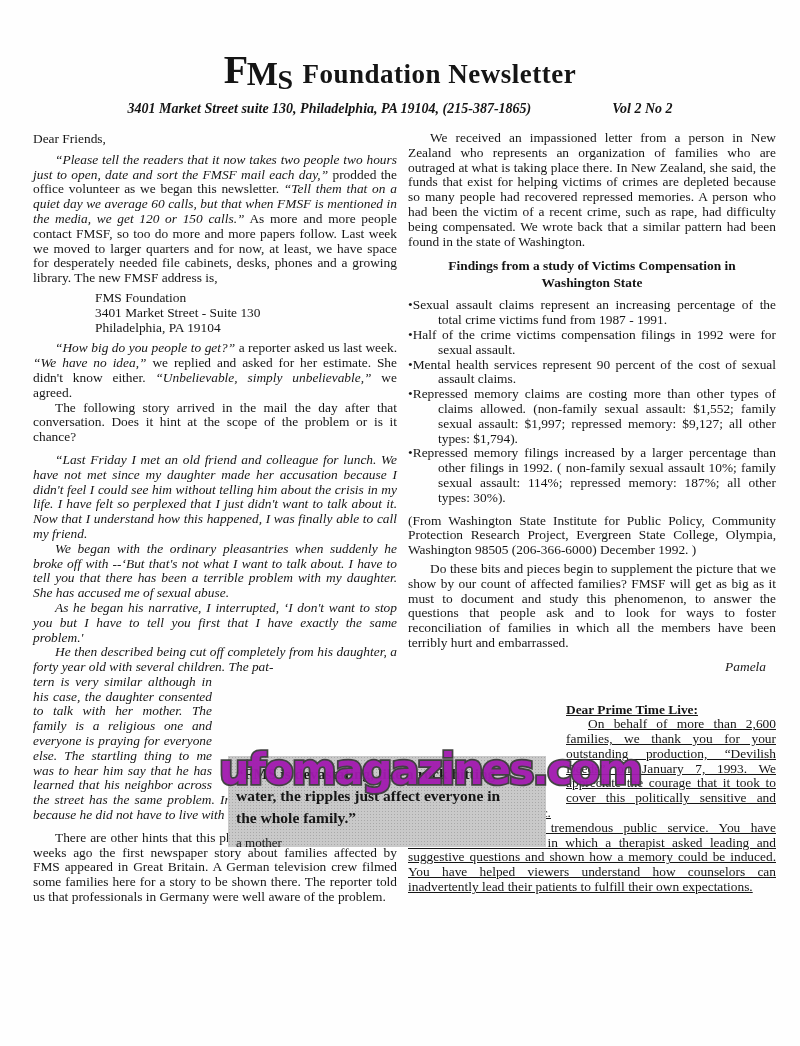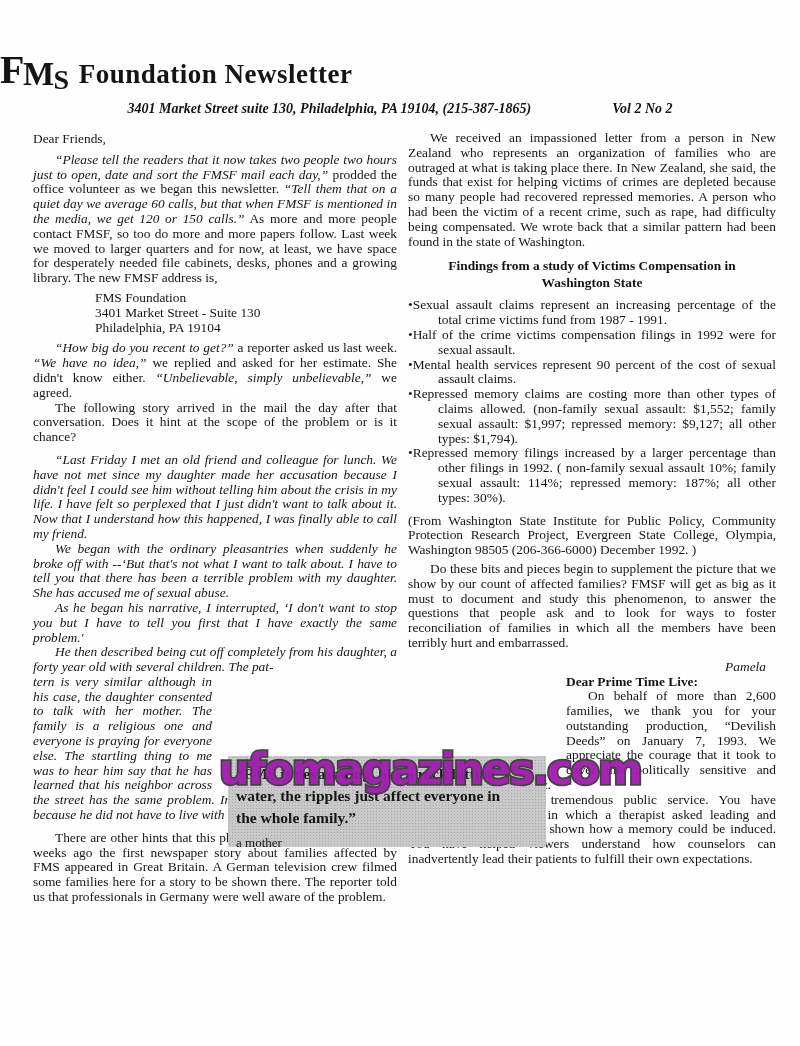--- a/index.html
+++ b/index.html
@@ -6,21 +6,21 @@
   .page{
     position:relative;
     width:800px;height:1046px;
     background:#fefefe;
     font-family:"Liberation Serif", serif;
     color:#151515;
     overflow:hidden;
     box-sizing:border-box;
   }
   
-  .masthead{ text-align:left; padding-top:46px; }
+  .masthead{ text-align:center; padding-top:46px; }
   .logo-line{ white-space:nowrap; font-weight:bold; letter-spacing:0.5px;}
   .logo-f{ font-size:40px; }
   .logo-m{ font-size:33px; position:relative; top:2px; left:-2px;}
   .logo-s{ font-size:28px; position:relative; top:6px; left:-3px;}
   .logo-rest{ font-size:27px; font-weight:bold; margin-left:6px;}
   .address-row{
     margin-top:8px;
     font-style:italic; font-weight:bold; font-size:14px;
     display:flex; justify-content:center; align-items:baseline;
     white-space:nowrap;
@@ -32,21 +32,21 @@
     padding:14px 24px 0 33px;
     gap:11px;
   }
   .col{ width:368px; font-size:13.4px; line-height:14.8px; text-align:justify; }
   .col-left{ width:364px; }
   p{ margin:0; }
   .ind{ text-indent:22px; }
   .it{ font-style:italic; }
   .date-line{ text-align:right; padding-right:14px; }
   .salutation{ margin-top:1px; text-align:left;} .mt6{ margin-top:6px; } .mt8{ margin-top:8px; }
-  .mt10{ margin-top:4px;font-family:Liberation Serif, serif; } .mt14{ margin-top:0; }
+  .mt10{ margin-top:4px;font-family:Liberation Serif, serif; } .mt14{ margin-top:28px;text-decoration:underline; }
   .addr-block{ margin:5px 0 5px 62px; text-align:left; }
   .sig{ text-align:right; padding-right:10px; font-style:italic; margin-top:9px; }
   .col-head{ font-weight:bold; text-align:center; margin:8px 18px 7px 18px; line-height:17px;}
   ul.bullets{ margin:0; padding:0; list-style:none; }
   ul.bullets li{ padding-left:30px; text-indent:-30px; }
   ul.bullets li::before{ content:"\2022 "; }
   .spacer-r{ float:right; width:180px; height:104px; margin-left:5px;}
   .spacer-l{ float:left; width:152px; height:101px; margin-right:6px;}
   .letter2-head{ font-weight:bold; text-align:left; }
   
@@ -90,21 +90,21 @@
   <div class="columns">
 
     <div class="col col-left">
       <p class="salutation">Dear Friends,</p>
       <p class="ind mt6"><span class="it">“Please tell the readers that it now takes two people two hours just to open, date and sort the FMSF mail each day,”</span><span> prodded the office volunteer as we began this newsletter. </span><span class="it">“Tell them that on a quiet day we average 60 calls, but that when FMSF is mentioned in the media, we get 120 or 150 calls.”</span><span>  As more and more people contact FMSF, so too do more and more papers follow. Last week we moved to larger quarters and for now, at least, we have space for desperately needed file cabinets, desks, phones and a growing library.  The new FMSF address is,</span></p>
       <div class="addr-block">
           <div>FMS Foundation</div>
           <div>3401 Market Street - Suite 130</div>
           <div>Philadelphia, PA  19104</div>
         </div>
-      <p class="ind mt6"><span class="it">“How big do you recent to get?”</span><span>  a reporter asked us last week. </span><span class="it">“We have no idea,”</span><span> we replied and asked for her estimate. She didn't know either. </span><span class="it">“Unbelievable, simply unbelievable,”</span><span> we agreed.</span></p>
+      <p class="ind mt6"><span class="it">“How big do you people to get?”</span><span>  a reporter asked us last week. </span><span class="it">“We have no idea,”</span><span> we replied and asked for her estimate. She didn't know either. </span><span class="it">“Unbelievable, simply unbelievable,”</span><span> we agreed.</span></p>
       <p class="ind">The following story arrived in the mail the day after that conversation. Does it hint at the scope of the problem or is it chance?</p>
       <p class="ind it mt8">“Last Friday I met an old friend and colleague for lunch. We have not met since my daughter made her accusation because I didn't feel I could see him without telling him about the crisis in my life.  I have felt so perplexed that I just didn't want to talk about it. Now that I understand how this happened, I was finally able to call my friend.</p>
       <p class="ind it">We began with the ordinary pleasantries when suddenly he broke off with --‘But that's not what I want to talk about. I have to tell you that there has been a terrible problem with my daughter. She has accused me of sexual abuse.</p>
       <p class="ind it">As he began his narrative, I interrupted, ‘I don't want to stop you but I have to tell you first that I have exactly the same problem.'</p>
       <p class="ind it">He then described being cut off completely from his daughter, a forty year old with several children. The pat-</p>
       <p class="it"><span class="spacer-r"></span><span>tern is very similar although in his case, the daughter consented to talk with her mother. The family is a religious one and everyone is praying for everyone else. The startling thing to me was to hear him say that he has learned that his neighbor across the street has the same problem. In that, he was luckier than me because he did not have to live with this alone.”</span></p>
       <p class="ind mt8">There are other hints that this phenomenon is widespread.  Two weeks ago the first newspaper story about families affected by FMS appeared in Great Britain. A German television crew filmed some families here for a story to be shown there. The reporter told us that professionals in Germany were well aware of the problem.</p>
     </div>
 
     <div class="col">

